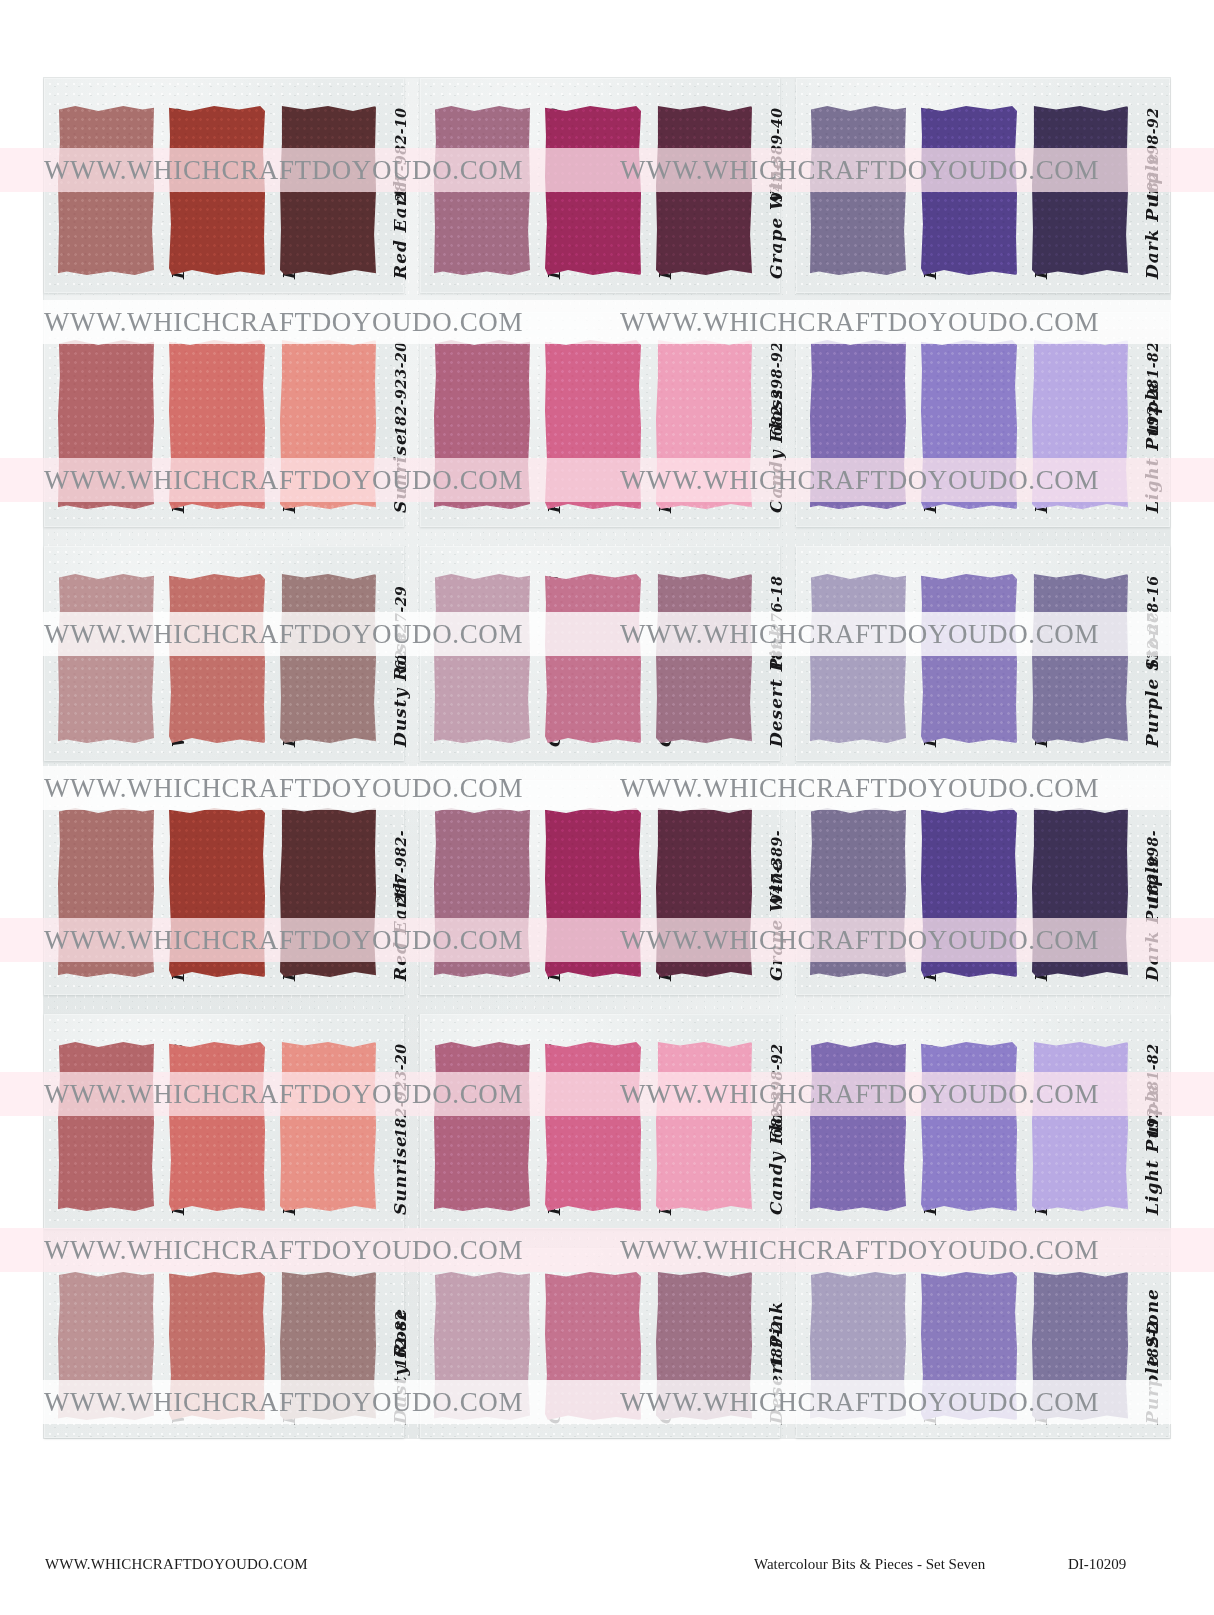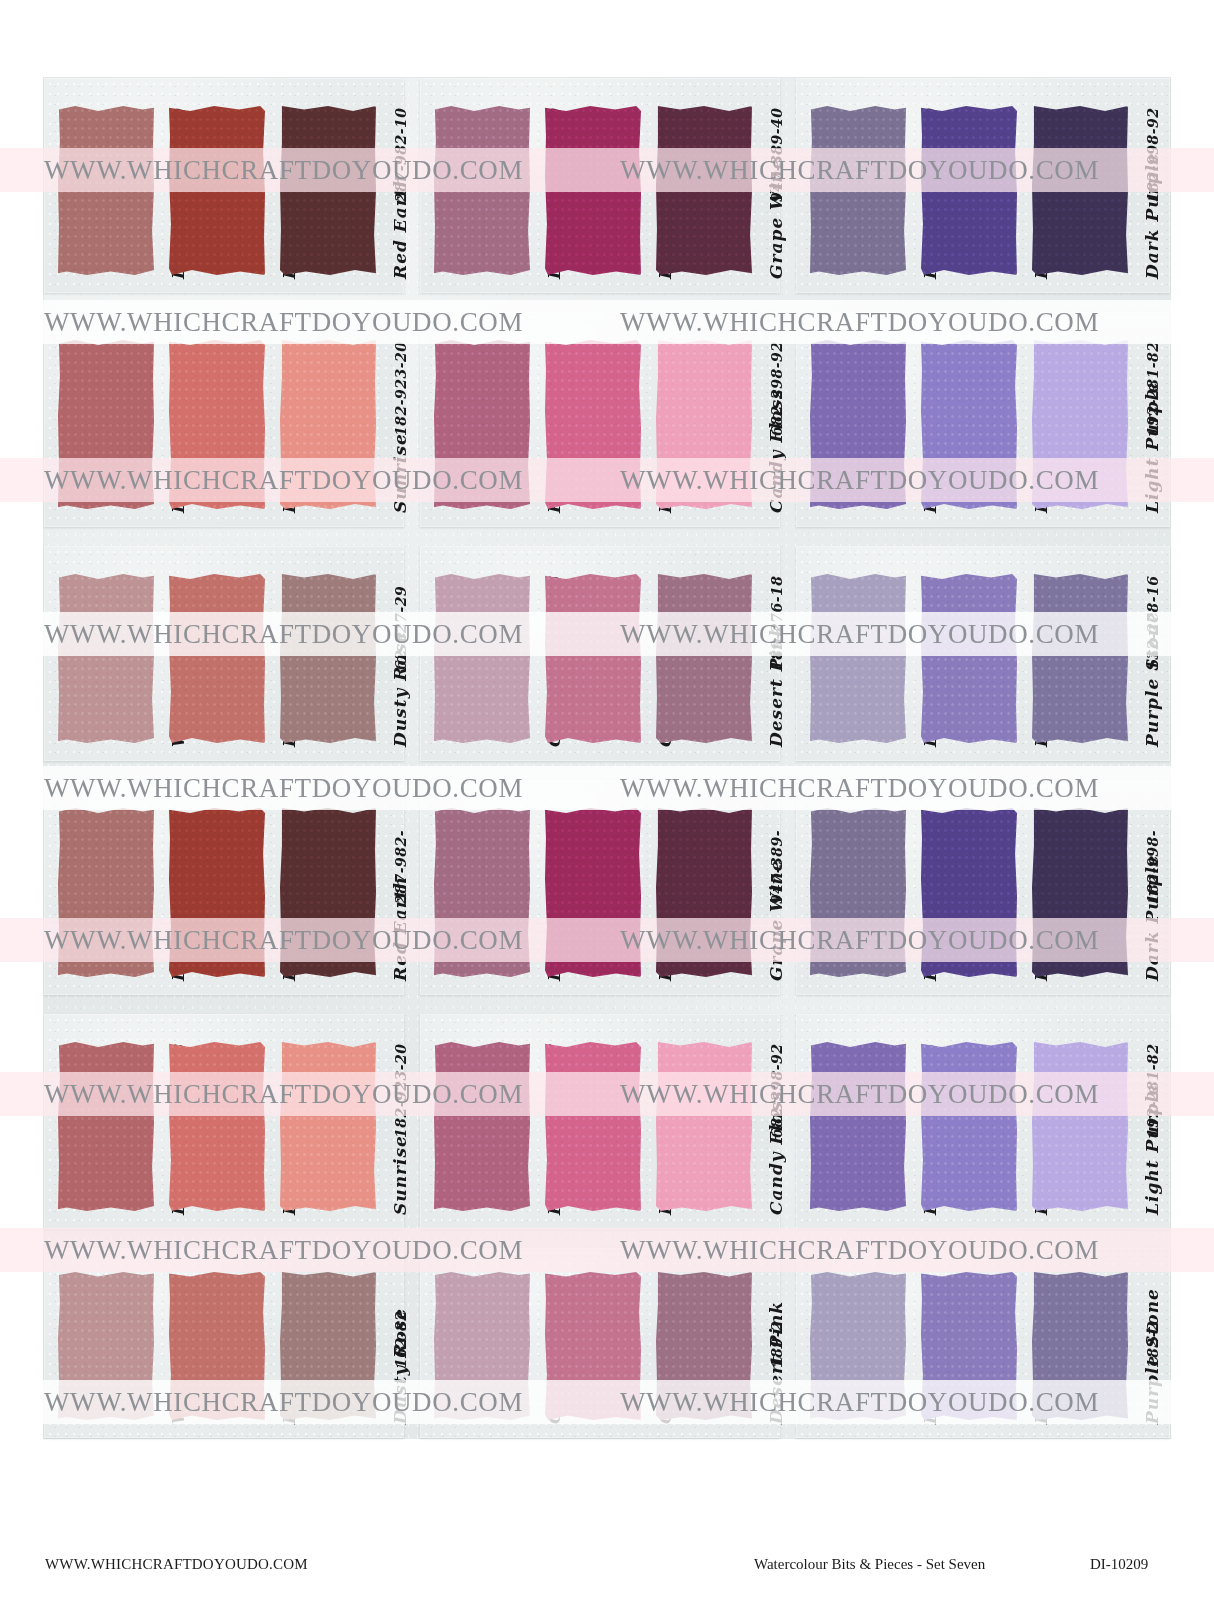--- a/index.html
+++ b/index.html
@@ -106,21 +106,21 @@
   .wm.pinkish{background:rgba(255,233,238,.72);}
 
   
   #footer{
     position:absolute;left:0;top:1556px;width:1214px;height:30px;
     font-family:"Liberation Serif", serif;
     font-size:15px;color:#1a1a1a;
   }
   #footer .left{position:absolute;left:45px;top:0;letter-spacing:.2px;}
   #footer .mid{position:absolute;left:754px;top:0;}
-  #footer .right{position:absolute;left:1068px;top:0;margin-left:22px;}
+  #footer .right{position:absolute;left:1068px;top:0;}
 </style>
 </head>
 <body>
 
 <div id="sheet"></div>
 <div id="swatch-grid">
     <div class="panel" style="position: absolute; left: 44px; top: 78px; width: 360px; height: 215px;">
       <div class="sw e1" style="background: rgb(169, 112, 109); left: 14px; top: 28px; width: 96px; height: 169px;"></div>
       <div class="code" style="left: 127px; top: 124px;">272-982-29</div>
       <div class="nm" style="left: 124px; top: 201px;">Dark Bloom</div>

